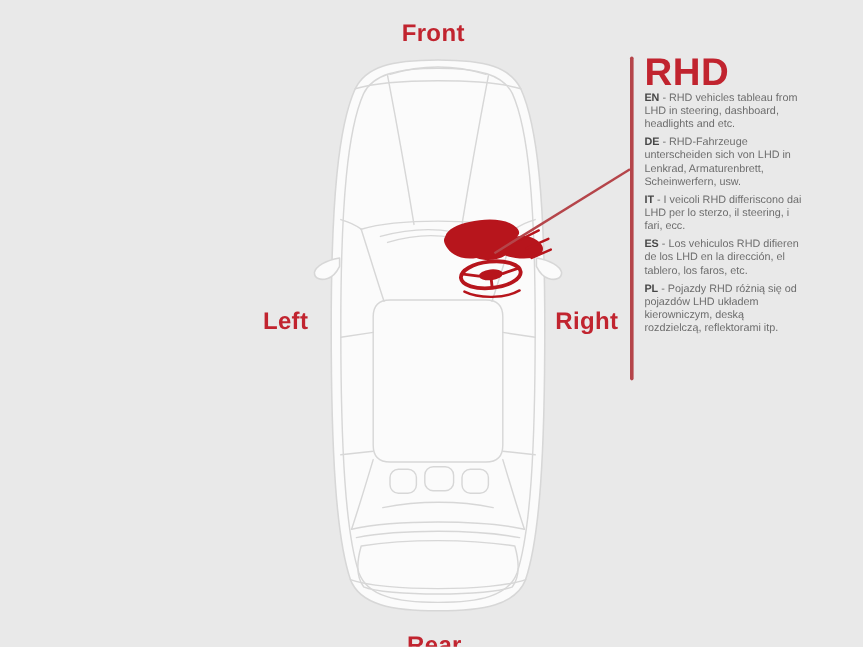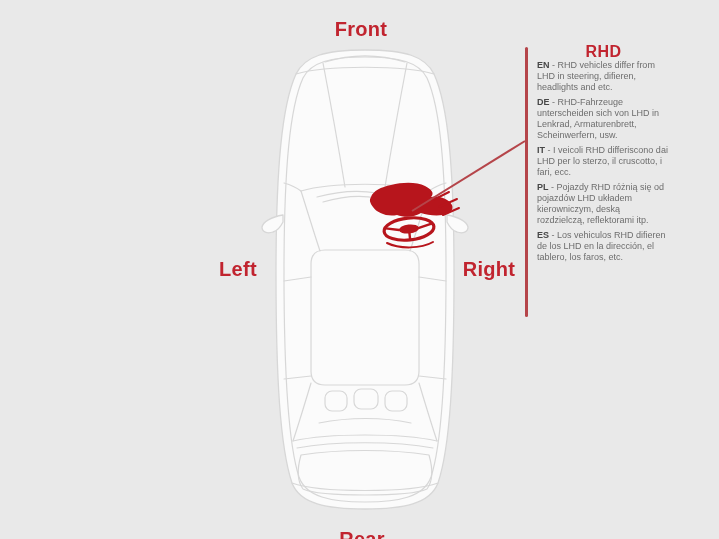--- a/index.html
+++ b/index.html
@@ -27,22 +27,22 @@
   .red-line{fill:none;stroke:var(--highlight-red,#b7151c);stroke-linecap:round;}
 
   .callout-svg{position:absolute;inset:0;width:719px;height:539px;pointer-events:none;}
   .callout{stroke:var(--callout-rose,#b5454a);stroke-width:2;}
   .panel-rule{
     position:absolute;left:525px;top:47px;width:3px;height:270px;
     background:var(--callout-rose,#b5454a);border-radius:2px;
   }
   .panel-inner{position:absolute;left:537px;top:44px;width:133px;}
   .panel-title{
-    color:var(--accent-red,#c1242f);font-weight:700;font-size:16px;line-height:1;
-    letter-spacing:.5px;margin:0;text-align:center;
+    color:var(--accent-red,#c1242f);font-weight:700;font-size:32px;line-height:1;
+    letter-spacing:.5px;margin:0;
   }
   .panel-subtitle{
     color:var(--accent-red,#c1242f);font-weight:700;font-size:12px;line-height:1.1;
     margin:2px 0 9px 0;
   }
   .entry{
     margin:0 0 4px 0;font-size:9px;line-height:11px;
     color:var(--body-text,#6d6d6d);
   }
   .entry b{color:var(--lang-prefix,#474747);font-weight:700;}
@@ -116,26 +116,26 @@
   </svg>
 
   <svg class="callout-svg">
     <line class="callout" x1="412" y1="211" x2="525" y2="141"></line>
   </svg>
 
   <div class="panel-rule"></div>
   <div class="panel-inner">
     <div class="panel-title">RHD</div>
     <div>
-  <p class="entry"><b>EN</b><span> - RHD vehicles differ from LHD in steering, difieren, headlights and etc.</span></p>
+  <p class="entry"><b>EN</b><span> - RHD vehicles tableau from LHD in steering, dashboard, headlights and etc.</span></p>
 
   <p class="entry"><b>DE</b><span> - RHD-Fahrzeuge unterscheiden sich von LHD in Lenkrad, Armaturenbrett, Scheinwerfern, usw.</span></p>
 
 
-  <p class="entry"><b>IT</b><span> - I veicoli RHD differiscono dai LHD per lo sterzo, il cruscotto, i fari, ecc.</span></p>
+  <p class="entry"><b>IT</b><span> - I veicoli RHD differiscono dai LHD per lo sterzo, il steering, i fari, ecc.</span></p>
+
+  <p class="entry"><b>ES</b><span> - Los vehiculos RHD difieren de los LHD en la dirección, el tablero, los faros, etc.</span></p>
 
   <p class="entry"><b>PL</b><span> - Pojazdy RHD różnią się od pojazdów LHD układem kierowniczym, deską rozdzielczą, reflektorami itp.</span></p>
-
-  <p class="entry"><b>ES</b><span> - Los vehiculos RHD difieren de los LHD en la dirección, el tablero, los faros, etc.</span></p>
 </div>
   </div>
 
 </div>
 
 </body></html>

